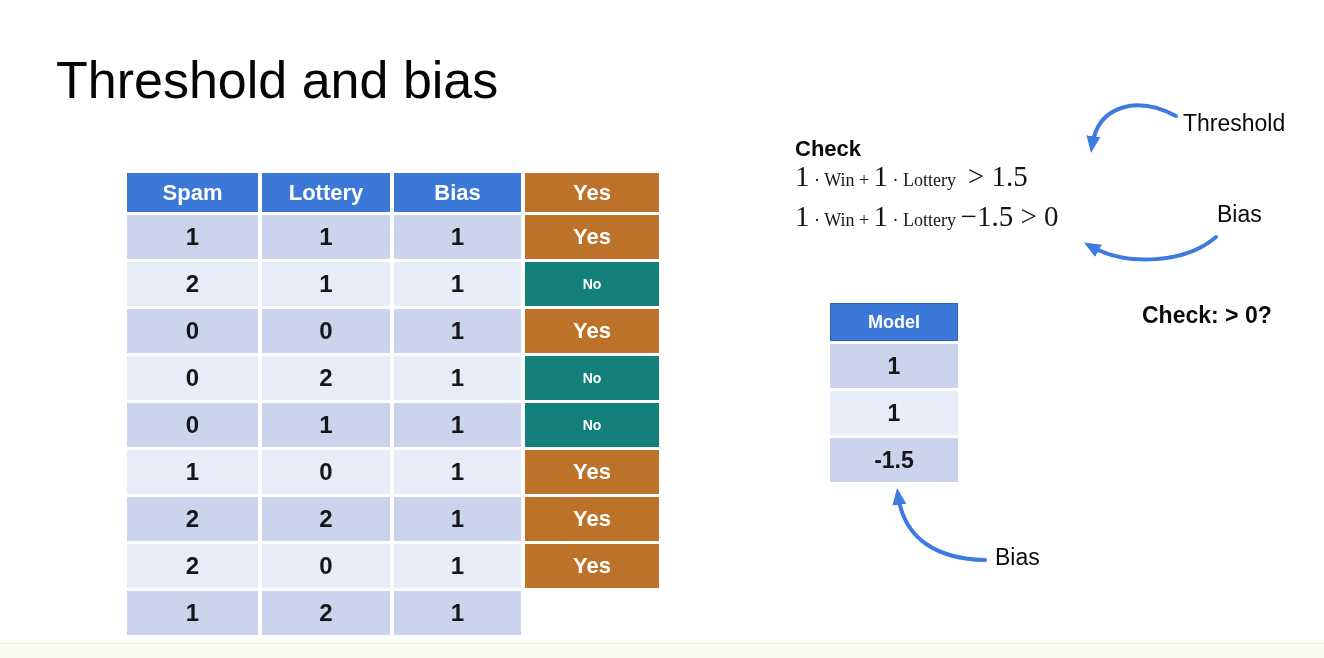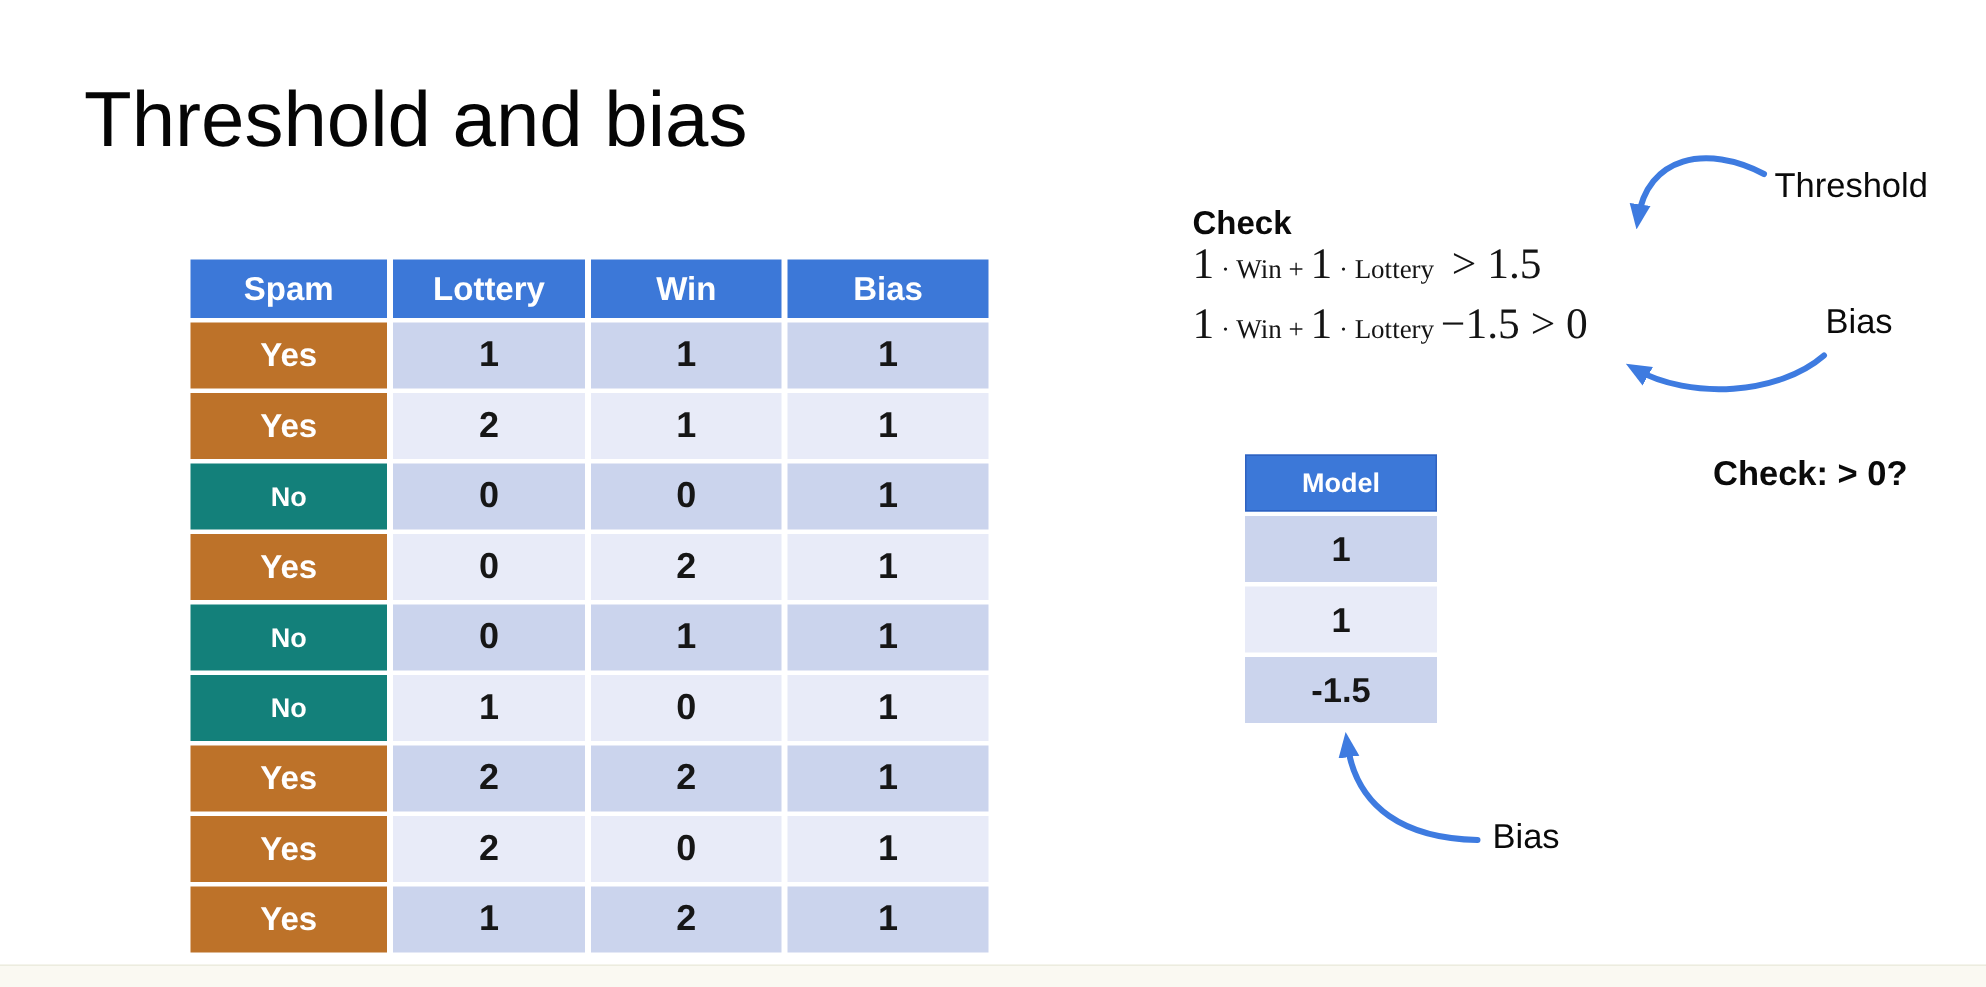--- a/index.html
+++ b/index.html
@@ -21,21 +21,21 @@
     grid-template-columns:131px 128px 127px 134px;
     grid-template-rows:39px repeat(9,44px);
     column-gap:4px;row-gap:3px;
   }
   .cell{display:flex;align-items:center;justify-content:center;}
   .th{
     background:var(--header-blue);
     color:#ffffff;font-weight:bold;font-size:22px;
   }
   .spam-yes{background:var(--spam-orange);color:#fff;font-weight:bold;font-size:22px;}
-  .spam-no{background:var(--spam-teal);color:#fff;font-weight:bold;font-size:18px;}
+  .spam-no{background:var(--spam-teal);color:#fff;font-weight:bold;font-size:14px;}
   .num{font-size:24px;font-weight:600;color:#161616;}
   .num.dark{background:var(--row-dark);}
   .num.light{background:var(--row-light);}
   
   .model-table{
     position:absolute;left:830px;top:303px;
     display:grid;
     grid-template-columns:128px;
     grid-template-rows:38px repeat(3,44px);
     row-gap:3px;
@@ -75,21 +75,20 @@
 </head>
 <body>
 
 <div id="canvas" style="--header-blue: #3C78D8; --spam-orange: #BD7229; --spam-teal: #13807A; --row-dark: #CBD4ED; --row-light: #E8EBF8;">
 
   <div class="title">Threshold and bias</div>
 
   <div class="main-table" id="main-table">
       <div class="cell th">Spam</div>
       <div class="cell th">Lottery</div>
-      <div class="cell th">Win</div>
       <div class="cell th">Bias</div>
       <div class="cell spam-yes">Yes</div>
       <div class="cell num dark">1</div>
       <div class="cell num dark">1</div>
       <div class="cell num dark">1</div>
       <div class="cell spam-yes">Yes</div>
       <div class="cell num light">2</div>
       <div class="cell num light">1</div>
       <div class="cell num light">1</div>
       <div class="cell spam-no">No</div>

